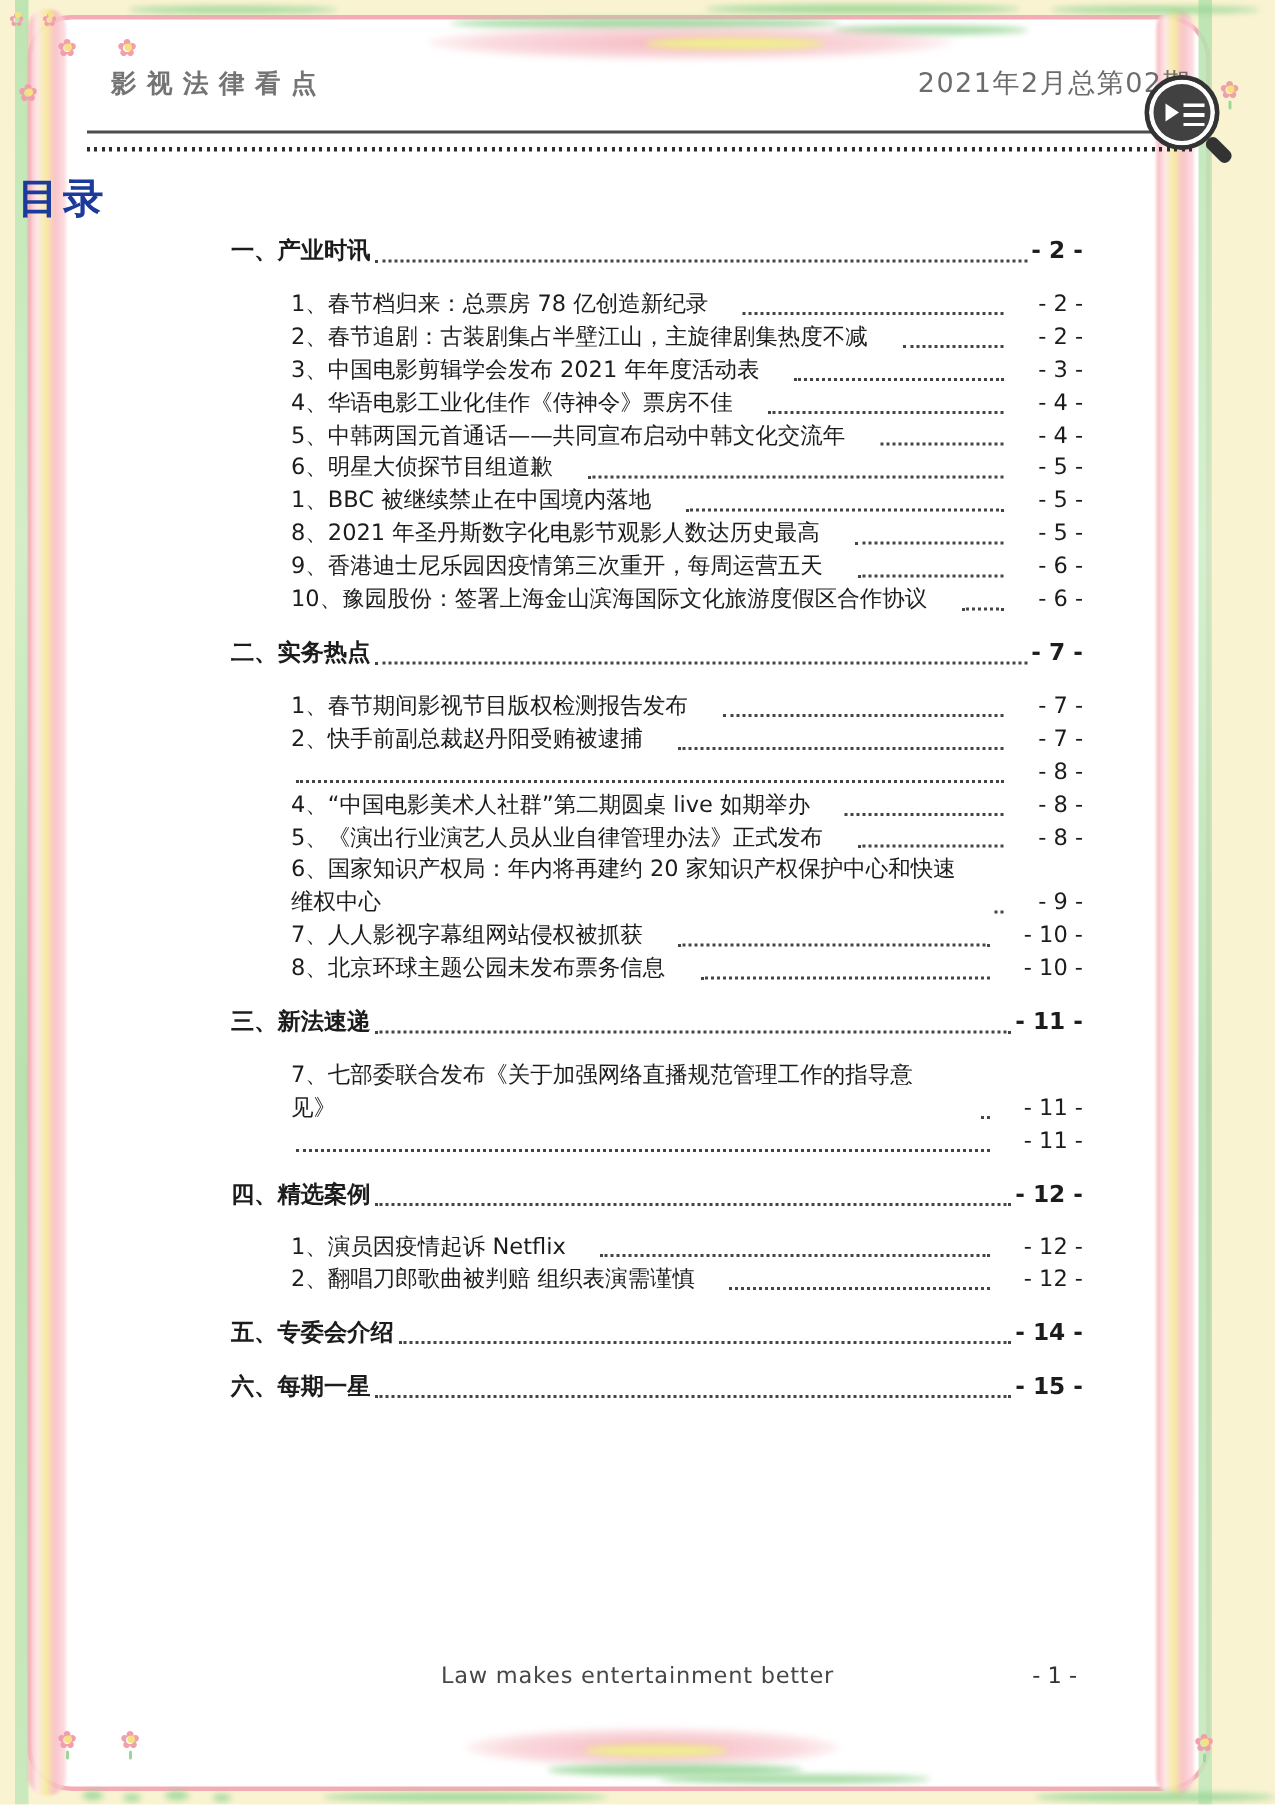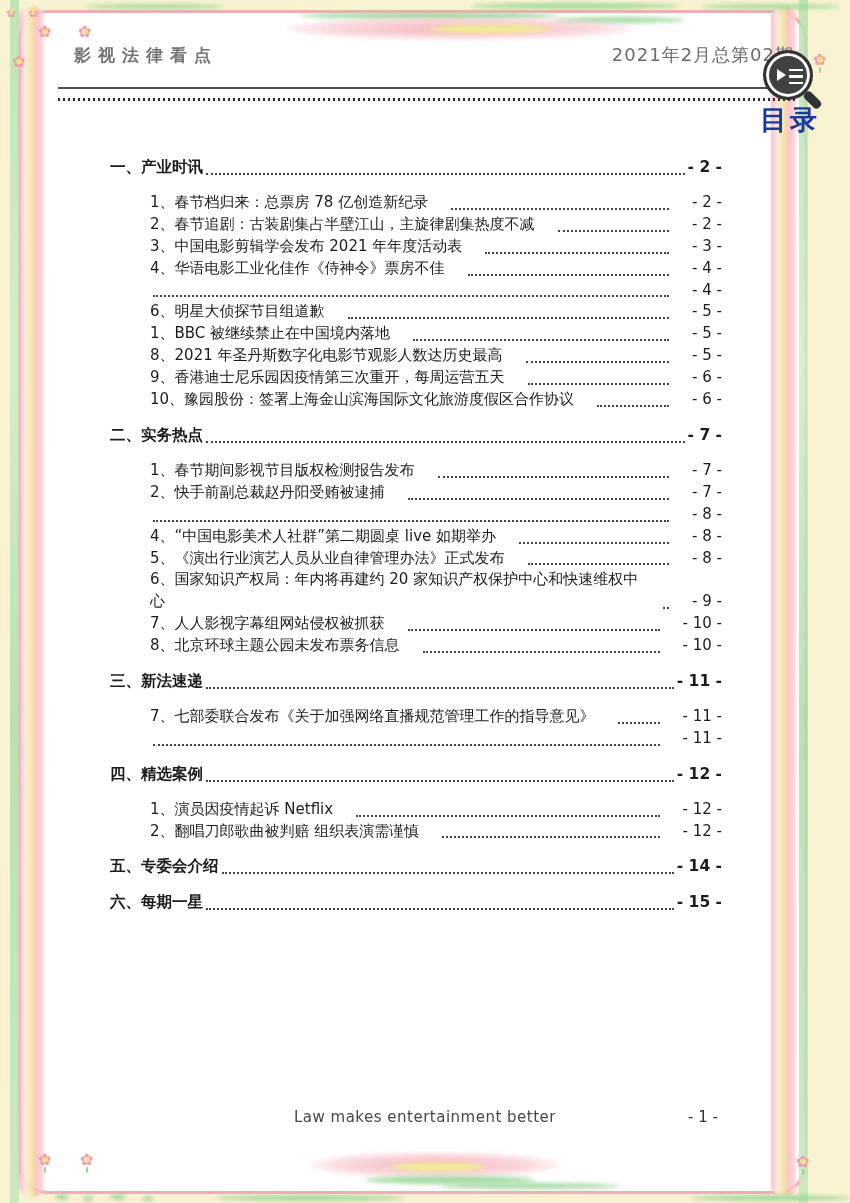--- a/index.html
+++ b/index.html
@@ -93,28 +93,28 @@
     position:absolute; left:23px; top:16px; width:14px; height:16px;
     background:repeating-linear-gradient(180deg,#fff 0 2.5px,transparent 2.5px 6.4px);
   }
   .handle {
     position:absolute; right:6px; bottom:4px; width:9px; height:20px;
     background:#333; border-radius:4px; transform:rotate(-45deg);
   }
   
   .toc-title {
     position:absolute; left:0; right:30px; top:102px; z-index:4;
-    text-align:right; font-size:27px; font-weight:bold;
-    color:#1c3a9b; letter-spacing:3px; margin:0;
+    text-align:left; font-size:27px; font-weight:bold;
+    color:#1c3a9b; letter-spacing:3px; margin:12px;
   }
   
   .toc { position:absolute; left:110px; top:157px; width:612px; z-index:4; color:#1c1c1c; }
   .sec { margin-top:14px; }
   .sec:first-child { margin-top:0; }
-  .row { display:flex; align-items:flex-end; line-height:21.9px; font-size:15px; }
+  .row { display:flex; align-items:flex-end; line-height:21.9px; font-size:15px;margin-left:44px; }
   .row.head { font-weight:bold; font-size:15.5px; margin-bottom:13px; }
   .row.item { padding-left:40px;gap:20px; }
   .leader {
     flex:1; min-width:6px; height:0;
     border-bottom:2px dotted #454545; margin:0 3px 4px 3px;
   }
   .pgnum { white-space:nowrap; }
   
   .footer-slogan {
     position:absolute; left:0; right:0; top:1108px; z-index:4;
@@ -200,20 +200,21 @@
         <span class="lbl">3、中国电影剪辑学会发布 2021 年年度活动表</span>
         <span class="leader"></span>
         <span class="pgnum">- 3 -</span>
       </div>
       <div class="row item">
         <span class="lbl">4、华语电影工业化佳作《侍神令》票房不佳</span>
         <span class="leader"></span>
         <span class="pgnum">- 4 -</span>
       </div>
       <div class="row item">
+        <span class="lbl">5、中韩两国元首通话——共同宣布启动中韩文化交流年</span>
         <span class="leader"></span>
         <span class="pgnum">- 4 -</span>
       </div>
       <div class="row item">
         <span class="lbl">6、明星大侦探节目组道歉</span>
         <span class="leader"></span>
         <span class="pgnum">- 5 -</span>
       </div>
       <div class="row item">
         <span class="lbl">1、BBC 被继续禁止在中国境内落地</span>

